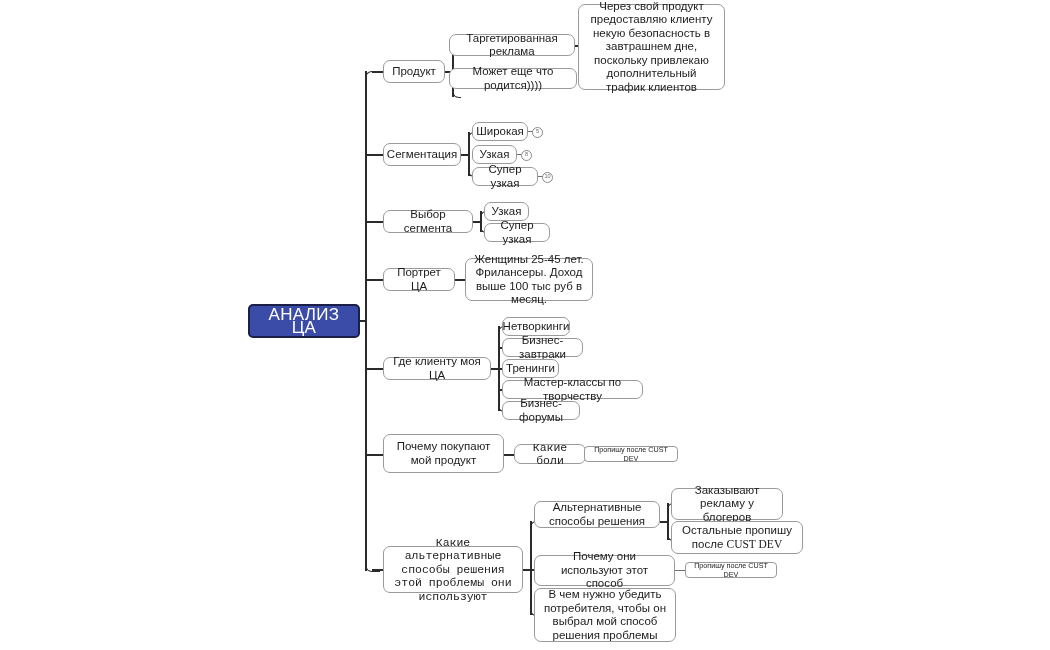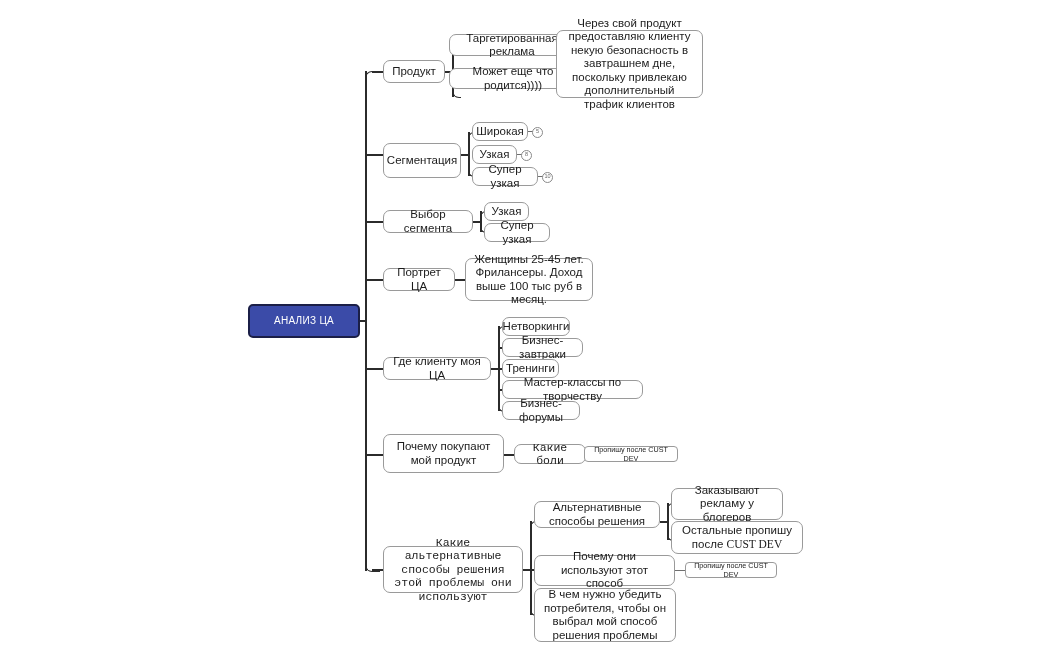--- a/index.html
+++ b/index.html
@@ -26,21 +26,21 @@
     align-items:center;
     justify-content:center;
     padding:3px 7px;
     z-index:3;
   }
   .node.root{
     background:#3b4ba8;
     border:2px solid #1b1f47;
     border-radius:5px;
     color:#ffffff;
-    font-size:10px;
+    font-size:17px;
     letter-spacing:.3px;
     z-index:5;
   }
   .node.note{
     font-size:7.2px;
     line-height:9px;
     border-radius:4px;
     padding:2px 4px;
     letter-spacing:0;
   }
@@ -104,27 +104,27 @@
   <div class="elbow bl" style="left:452px;top:91px;width:8px;height:6px;"></div>
 
   <div class="node" style="left:449px;top:34px;width:126px;height:22px;">
     <span>Таргетированная реклама</span>
   </div>
   <div class="node" style="left:449px;top:68px;width:128px;height:21px;">
     <span>Может еще что родится))))</span>
   </div>
 
   <div class="ln h" style="left:575px;top:45px;width:10px;"></div>
-  <div class="node" style="left:556px;top:4px;width:147px;height:68px;margin-top:26px;">
+  <div class="node" style="left:578px;top:4px;width:147px;height:86px;">
     <span>Через свой продукт предоставляю клиенту некую безопасность в завтрашнем дне, поскольку привлекаю дополнительный трафик клиентов</span>
   </div>
 
   <div class="elbow tl" style="left:365px;top:154px;width:14px;height:0px;"></div>
   <div class="ln h" style="left:365px;top:154px;width:19px;"></div>
-  <div class="node" style="left:383px;top:143px;width:78px;height:35px;">
+  <div class="node" style="left:383px;top:143px;width:78px;height:23px;">
     <span>Сегментация</span>
   </div>
 
   <div class="ln h" style="left:461px;top:154px;width:8px;"></div>
   <div class="ln v" style="left:468px;top:132px;height:44px;"></div>
   <div class="elbow tl" style="left:468px;top:132px;width:8px;height:5px;"></div>
   <div class="elbow bl" style="left:468px;top:171px;width:8px;height:5px;"></div>
 
   <div class="node" style="left:472px;top:122px;width:56px;height:19px;">
     <span>Широкая</span>

